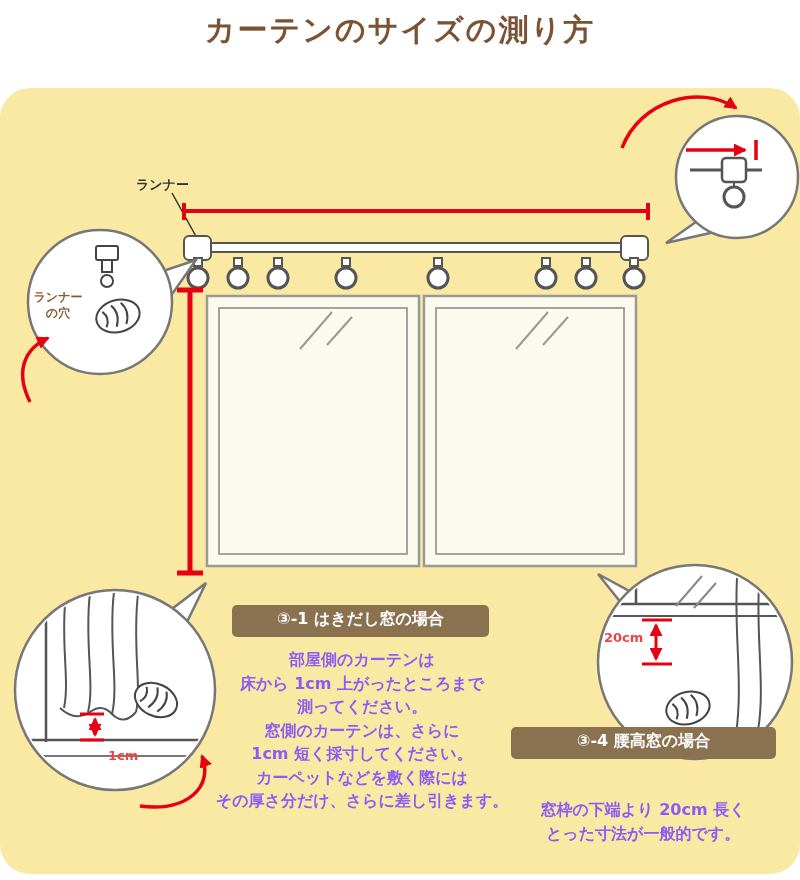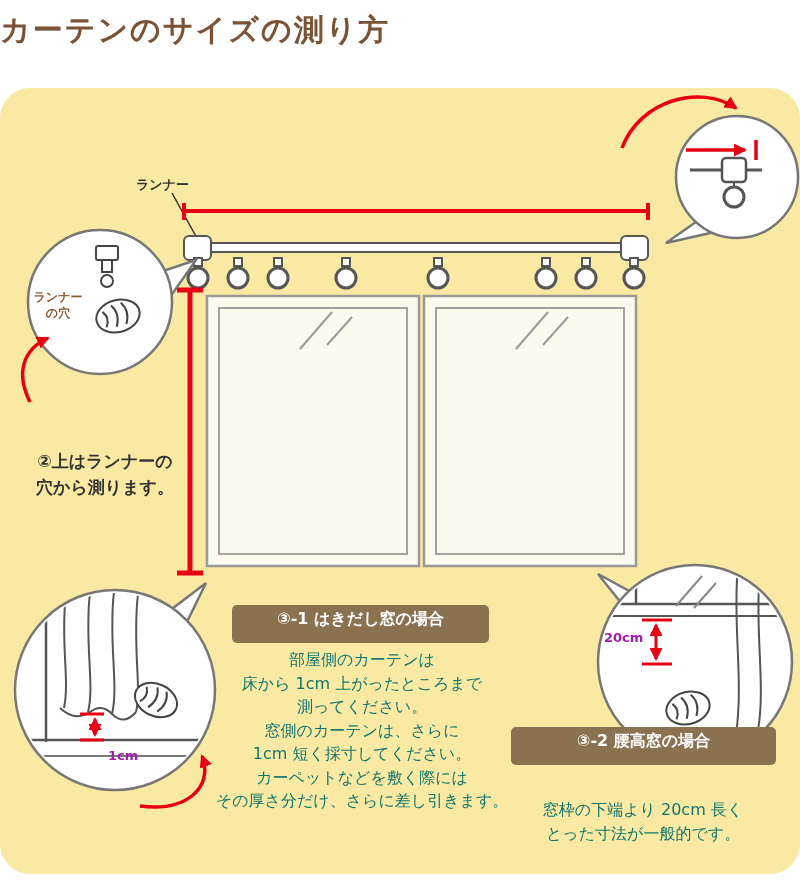--- a/index.html
+++ b/index.html
@@ -1,42 +1,42 @@
 <!DOCTYPE html>
 <html><head>
 <meta charset="utf-8">
 <style>
   * { margin:0; padding:0; box-sizing:border-box; }
   html,body { width:800px; height:880px; }
   body { font-family:"DejaVu Sans","Liberation Sans",sans-serif; background:#fff; }
   .page { position:relative; width:800px; height:880px; background:#fff; overflow:hidden; }
-  .title { position:absolute; top:10px; left:0; width:800px; text-align:left;
+  .title { position:absolute; top:10px; left:0; width:800px; text-align:center;
            font-size:30px; font-weight:bold; color:#7B5233; letter-spacing:2px; }
   .panel { position:absolute; left:0; top:88px; width:800px; height:786px;
            background:#FAE9A2; border-radius:30px; }
   svg.art { position:absolute; left:0; top:0; }
   .note { position:absolute; white-space:pre-line; font-weight:bold; color:#333;
           text-align:center; }
   .note1 { left:307px; top:140px; width:380px; font-size:17px; line-height:1.55; }
   .note2 { left:20px; top:448px; width:170px; font-size:17px; line-height:1.55; }
   .runner-label { position:absolute; left:136px; top:176px; font-size:13px;
                   font-weight:bold; color:#333; }
   .hole-label { position:absolute; left:30px; top:290px; width:56px; font-size:12px;
                 font-weight:bold; color:#8A5A2B; text-align:center;
                 white-space:pre-line; line-height:1.3; }
-  .case-header { position:absolute; height:38px; line-height:28px; text-align:center;
+  .case-header { position:absolute; height:32px; line-height:28px; text-align:center;
                  background:#8A7150; color:#fff; font-size:16px; font-weight:bold;
                  border-radius:5px; }
   .case1-header { left:232px; top:605px; width:257px; }
   .case2-header { left:511px; top:727px; width:265px; }
-  .case-body { position:absolute; white-space:pre-line; font-weight:normal; color:#0f766e;
+  .case-body { position:absolute; white-space:pre-line; font-weight:bold; color:#8b5cf6;
                text-align:center; font-size:16px; line-height:1.47; }
   .case1-body { left:192px; top:648px; width:340px; }
   .case2-body { left:497px; top:762px; width:292px;margin-top:36px; }
-  .measure-label { position:absolute; color:#a21caf; font-weight:bold; font-size:13px; }
+  .measure-label { position:absolute; color:#ef4444; font-weight:bold; font-size:13px; }
   .cm1 { left:108px; top:748px; }
   .cm20 { left:604px; top:630px; }
 </style>
 </head>
 <body>
 
 <div class="page">
 
   <h1 class="title">カーテンのサイズの測り方</h1>
 
@@ -208,31 +208,29 @@
           <line x1="642" y1="664" x2="672" y2="664"></line>
           <line x1="656" y1="625" x2="656" y2="659" marker-start="url(#arrR)" marker-end="url(#arrR)"></line>
         </g>
       </g>
     </g>
   </svg>
 
   <div class="runner-label">ランナー</div>
   <div class="hole-label">ランナー
 の穴</div>
-  <div class="note note2">②上はランナーの
-穴から測ります。</div>
 
   <div class="case-header case1-header">③-1 はきだし窓の場合</div>
   <div class="case-body case1-body">部屋側のカーテンは
 床から 1cm 上がったところまで
 測ってください。
 窓側のカーテンは、さらに
 1cm 短く採寸してください。
 カーペットなどを敷く際には
 その厚さ分だけ、さらに差し引きます。</div>
   <div class="measure-label cm1">1cm</div>
 
-  <div class="case-header case2-header">③-2 腰高窓の場合</div>
+  <div class="case-header case2-header">③-4 腰高窓の場合</div>
   <div class="case-body case2-body">窓枠の下端より 20cm 長く
 とった寸法が一般的です。</div>
   <div class="measure-label cm20">20cm</div>
 
 </div>
 
 </body></html>

